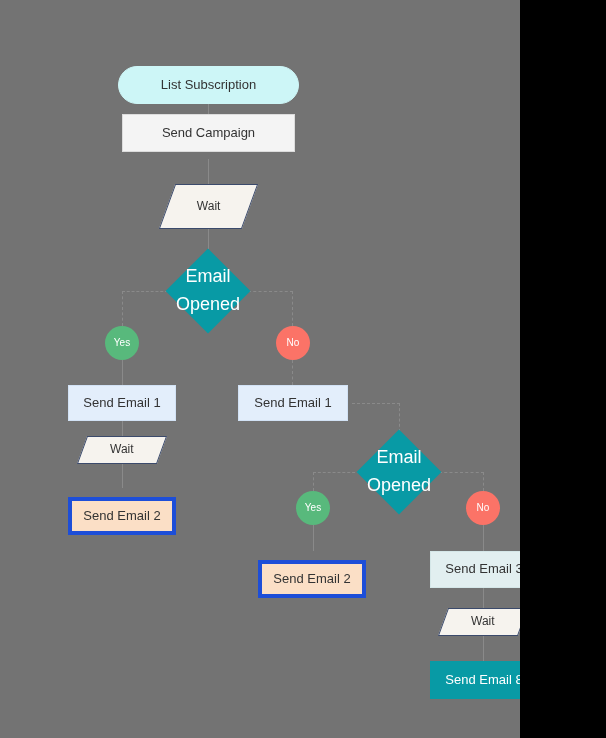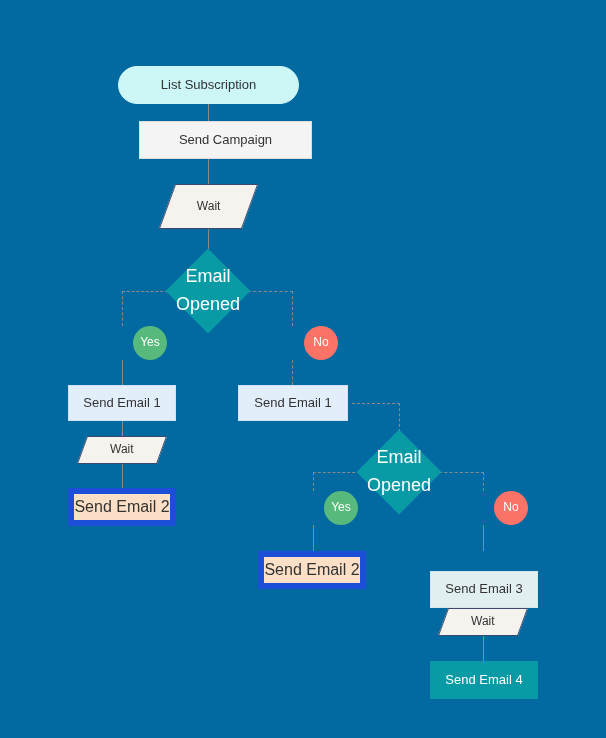--- a/index.html
+++ b/index.html
@@ -6,23 +6,23 @@
   html, body {
     margin: 0;
     padding: 0;
     background: #000000;
   }
   body {
     font-family: "Liberation Sans", "DejaVu Sans", sans-serif;
   }
   #canvas {
     position: relative;
-    width: 606px;
+    width: 520px;
     height: 738px;
-    background: #0369a1;
+    background: #737373;
     overflow: hidden;
     text-decoration: underline;
   }
   .node {
     position: absolute;
     box-sizing: border-box;
     display: flex;
     align-items: center;
     justify-content: center;
     text-align: center;
@@ -47,22 +47,23 @@
   .n-box-blue {
     background: #e3eefb;
     color: #333333;
     font-size: 13px;
     border: 1px solid #d2e2f5;
     justify-content: center;
   }
   .n-box-peach {
     background: #fbdfc6;
     color: #333333;
-    font-size: 16px;
-    border: 6px solid #1d4ed8;
+    font-size: 13px;
+    border: 4px solid #1d4ed8;
+    margin-top: 9px;
   }
   .n-box-mint {
     background: #e2eff0;
     color: #333333;
     font-size: 13px;
     border: 1px solid #d5e7e8;
   }
   .n-box-teal {
     background: #089aa5;
     color: #ffffff;
@@ -99,22 +100,21 @@
   .n-diamond .dia-label {
     position: relative;
     z-index: 1;
     white-space: nowrap;
     line-height: 1.55;
   }
   
   .n-circle {
     border-radius: 50%;
     color: #ffffff;
-    font-size: 12px;
-    margin-left: 28px;
+    font-size: 10px;
   }
   .c-yes { background: #58b97c; }
   .c-no  { background: #fb7367; align-items: center; }
 
   
   .conn {
     position: absolute;
     z-index: 1;
   }
   .conn-v {
@@ -169,21 +169,21 @@
   <div class="conn conn-v" style="left:483px; top:525px; height:26px;"></div>
 
   <div class="conn conn-v" style="left:483px; top:588px; height:20px;"></div>
 
   <div class="conn conn-v" style="left:483px; top:636px; height:25px;"></div>
 
   <div class="node n-pill" style="left:118px; top:66px; width:181px; height:38px;">
     <span>List Subscription</span>
   </div>
 
-  <div class="node n-box" style="left:122px; top:121px; width:173px; height:38px;margin-left:17px;">
+  <div class="node n-box" style="left:122px; top:114px; width:173px; height:38px;">
     <span>Send Campaign</span>
   </div>
 
   <div class="node n-para" style="left:167px; top:184px; width:83px; height:45px;">
     <span>Wait</span>
   </div>
 
   <div class="node n-diamond" style="left:178px; top:261px; width:60px; height:60px;">
     <span class="dia-shape"></span>
     <span class="dia-label">
@@ -229,25 +229,25 @@
   </div>
 
   <div class="node n-circle c-no" style="left:466px; top:491px; width:34px; height:34px;">
     <span>No</span>
   </div>
 
   <div class="node n-box-peach" style="left:258px; top:551px; width:108px; height:38px;">
     <span>Send Email 2</span>
   </div>
 
-  <div class="node n-box-mint" style="left:430px; top:551px; width:108px; height:37px;margin-top:20px;">
+  <div class="node n-box-mint" style="left:430px; top:551px; width:108px; height:37px;">
     <span>Send Email 3</span>
   </div>
 
   <div class="node n-para" style="left:443px; top:608px; width:80px; height:28px;">
     <span>Wait</span>
   </div>
 
   <div class="node n-box-teal" style="left:430px; top:661px; width:108px; height:38px;">
-    <span>Send Email 4</span>
+    <span>Send Email 8</span>
   </div>
 
 </div>
 
 </body></html>

